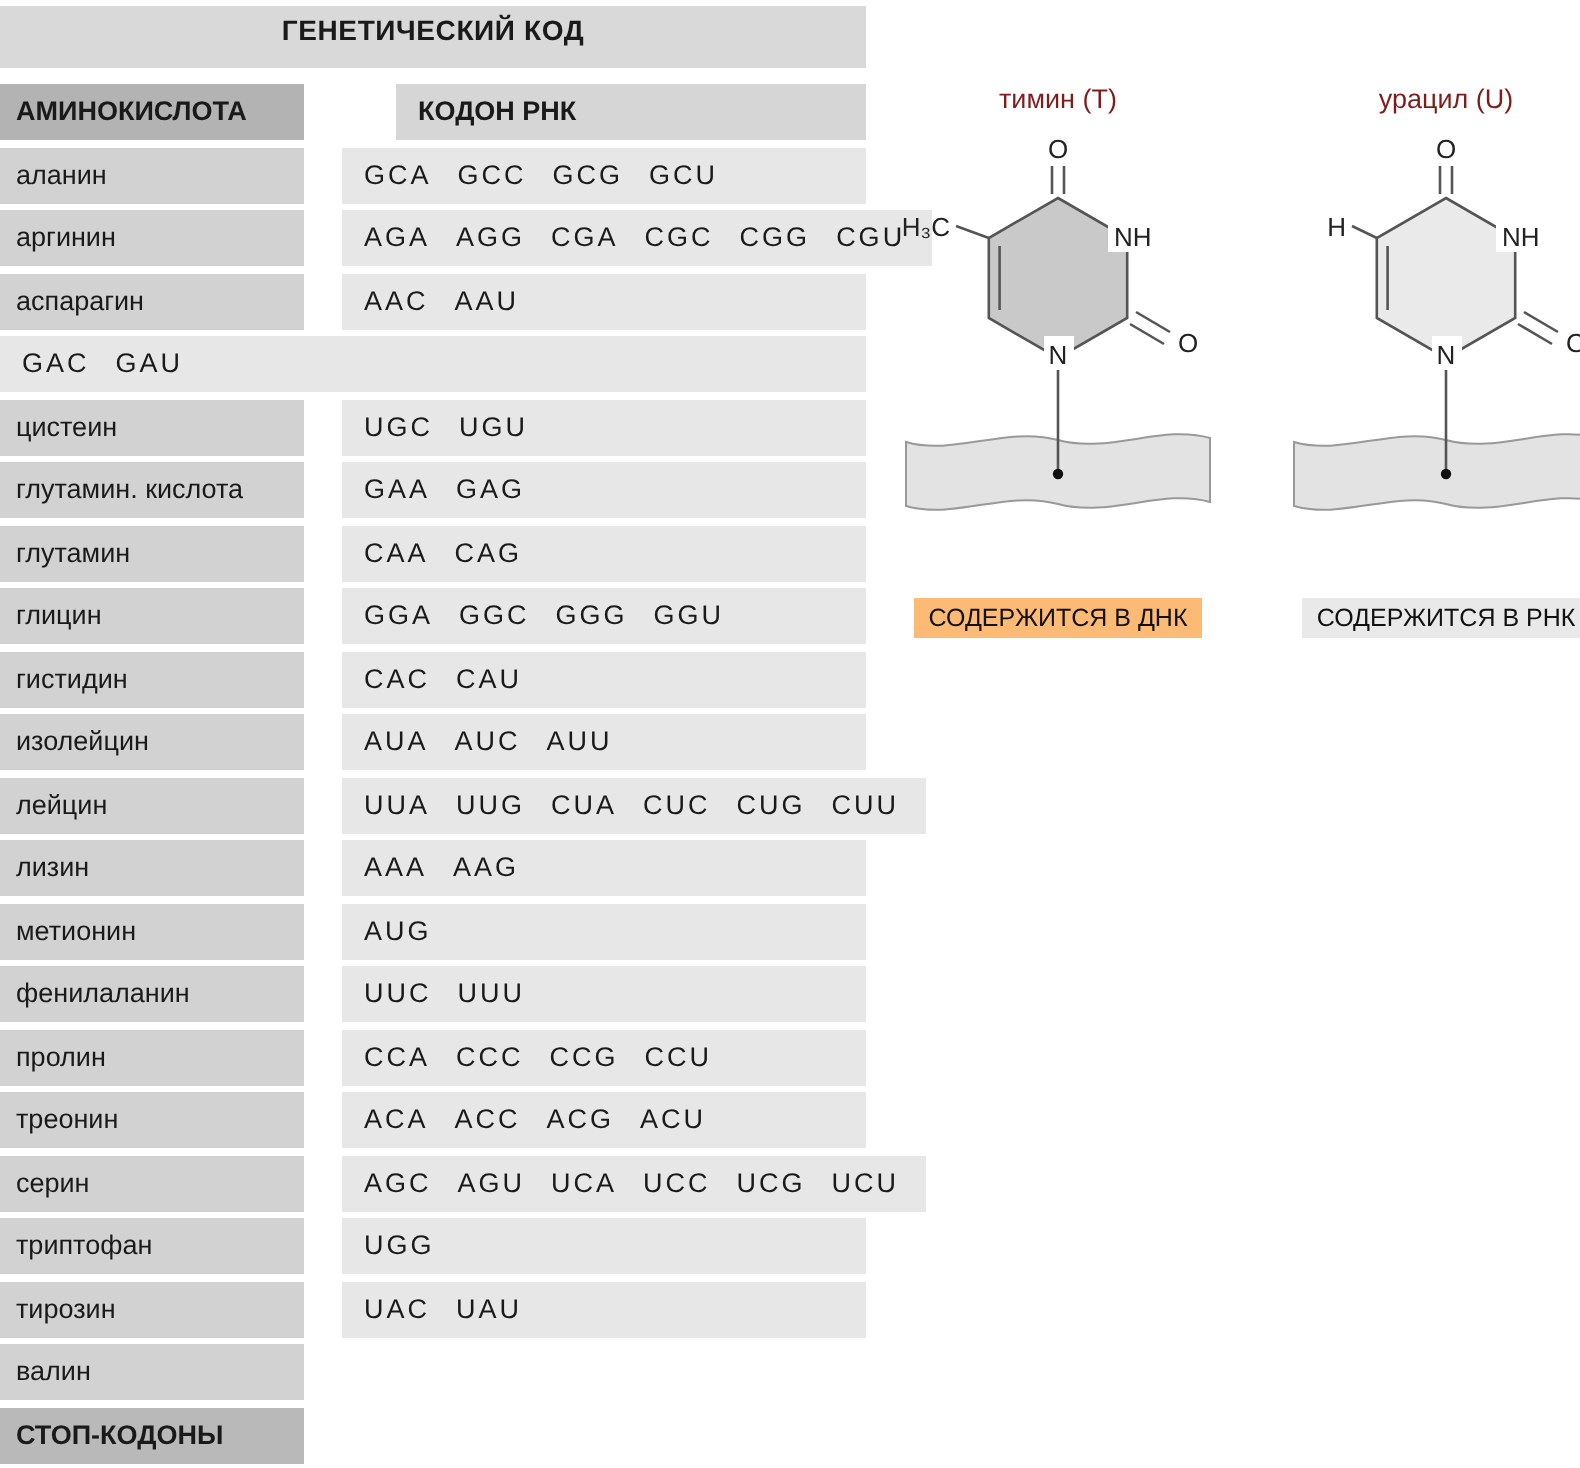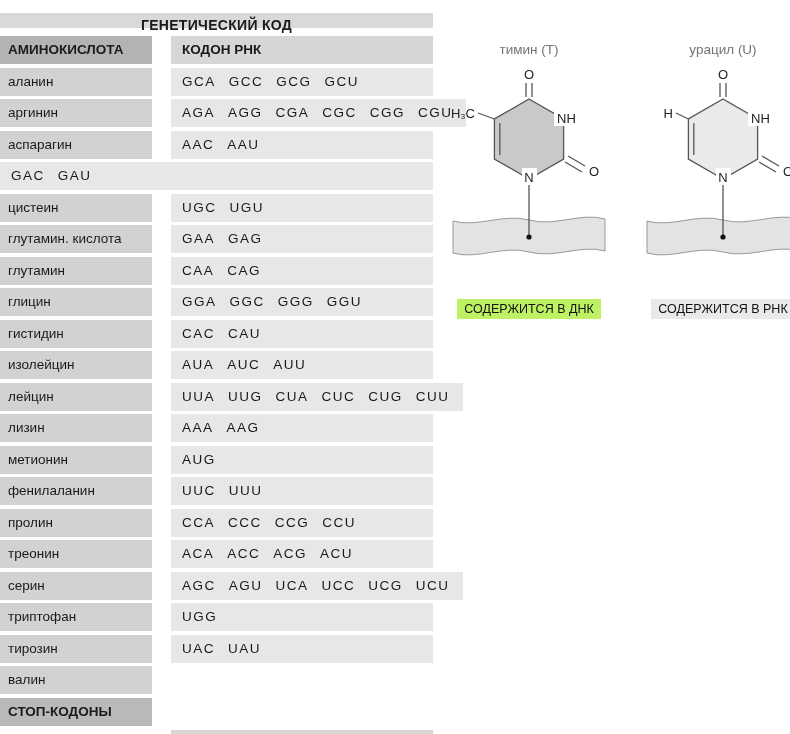--- a/index.html
+++ b/index.html
@@ -4,43 +4,43 @@
 <style>
   html,body{margin:0;padding:0;}
   body{
     width:790px;height:734px;background:#ffffff;position:relative;
     font-family:"Liberation Sans","DejaVu Sans",sans-serif;color:#1a1a1a;
     overflow:hidden;
   }
   
   .panel-table{position:absolute;left:0;top:3px;width:433px;}
   .t-title{
-    background:#d9d9d9;height:15px;line-height:25px;text-align:center;
-    font-weight:bold;font-size:14px;letter-spacing:.3px;margin-bottom:8px;margin-top:10px;
+    background:#d9d9d9;height:31px;line-height:25px;text-align:center;
+    font-weight:bold;font-size:14px;letter-spacing:.3px;margin-bottom:8px;
   }
   .t-row{display:flex;gap:19px;margin-bottom:3.5px;}
   .cell-amino{
     width:152px;flex:0 0 152px;background:#d2d2d2;height:28px;line-height:28px;
     padding-left:8px;box-sizing:border-box;font-size:13.5px;
     white-space:nowrap;overflow:hidden;
   }
   .cell-codon{
     flex:1;background:#e7e7e7;height:28px;line-height:28px;
     padding-left:11px;box-sizing:border-box;font-size:13.5px;white-space:nowrap;
   }
   .t-head .cell-amino{background:#b3b3b3;font-weight:bold;}
-  .t-head .cell-codon{background:#d6d6d6;font-weight:bold;}
+  .t-head .cell-codon{background:#d6d6d6;font-weight:bold;margin-left:27px;}
   .t-foot .cell-amino{background:#b9b9b9;font-weight:bold;}
   .t-foot .cell-codon{background:#d6d6d6;margin-top:32px;}
   .codon{letter-spacing:1.5px;margin-right:13px;}
   .t-strip{height:5px;background:#d2d2d2;}
   
   .panel-mol{position:absolute;left:440px;top:42px;display:flex;gap:16px;}
   .molecule{width:178px;display:flex;flex-direction:column;align-items:center;}
-  .mol-title{font-size:13.5px;color:#737373;margin-bottom:4px;}
+  .mol-title{font-size:13.5px;color:#7f1d1d;margin-bottom:4px;}
   .mol-svg text{font-family:"Liberation Sans","DejaVu Sans",sans-serif;font-size:13px;fill:#222;}
   .bond{stroke:#555;stroke-width:1.3;fill:none;}
   .ring{stroke:#555;stroke-width:1.3;}
   .ribbon{fill:#e3e3e3;stroke:#999;stroke-width:1;}
   .mol-caption{font-size:12.5px;padding:3px 7px;margin-top:8px;color:#111;white-space:nowrap;}
 </style>
 </head>
 <body>
 
 <div class="panel-table">
@@ -175,21 +175,21 @@
       <line class="bond" x1="126" y1="101" x2="143" y2="111"></line>
       <line class="bond" x1="129" y1="95" x2="146" y2="105"></line>
       <text x="150" y="115">O</text>
       <rect x="115" y="48" width="26" height="17" fill="#ffffff"></rect>
       <text x="118" y="62">NH</text>
       <rect x="83" y="107" width="15" height="16" fill="#ffffff"></rect>
       <text x="90" y="121" text-anchor="middle">N</text>
       <line class="bond" x1="55.4" y1="58" x2="39" y2="52"></line>
       <text x="36" y="57" text-anchor="end" fill="#8a8a8a">H₃C</text>
     </svg>
-    <div class="mol-caption" style="background: #bef264;">СОДЕРЖИТСЯ В ДНК</div>
+    <div class="mol-caption" style="background: #fdba74;">СОДЕРЖИТСЯ В ДНК</div>
   </div>
 
   <div class="molecule">
     <div class="mol-title">урацил (U)</div>
     <svg class="mol-svg" viewBox="0 0 180 230" width="180" height="230">
       <path class="ribbon" d="M14,160 C38,167 64,152 90,159 C116,166 142,151 166,158 L166,190 C142,183 116,198 90,191 C64,184 38,199 14,192 Z"></path>
       <line class="bond" x1="90" y1="124" x2="90" y2="176"></line>
       <circle cx="90" cy="176" r="2.6" fill="#111"></circle>
       <path class="ring" d="M90,38 L124.6,58 L124.6,98 L90,118 L55.4,98 L55.4,58 Z" fill="#eaeaea"></path>
       <line class="bond" x1="60.8" y1="62" x2="60.8" y2="94"></line>

